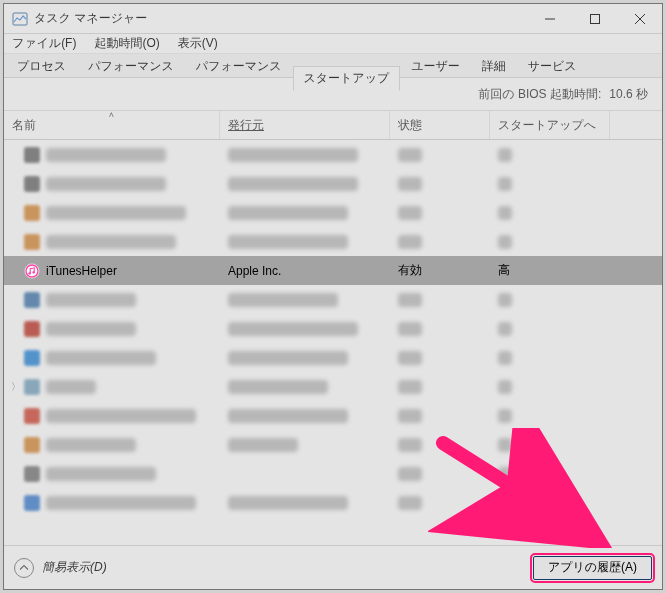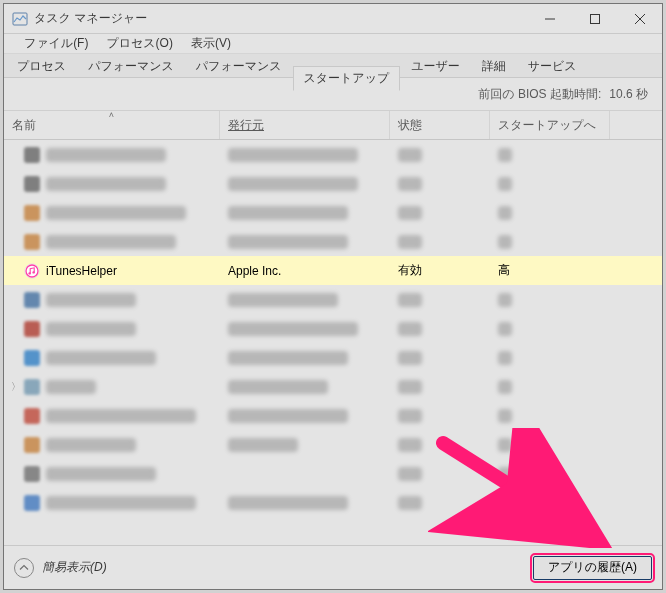--- a/index.html
+++ b/index.html
@@ -41,21 +41,21 @@
   .win-btn {
     width:45px; height:30px;
     display:flex; align-items:center; justify-content:center;
     font-size:12px; color:#000;
     background:transparent;
   }
   .win-btn svg { display:block; }
   .menubar {
     height:20px;
     display:flex; align-items:center;
-    padding:0 12px;
+    padding:0 0;
     gap:2px;
     border-bottom:1px solid #e9e9e9;
     font-size:12px;
   }
   .menu-item { padding:1px 8px; }
   .tabbar {
     height:24px;
     display:flex; align-items:flex-start;
     padding:0 2px;
     background:#f6f6f6;
@@ -124,21 +124,21 @@
     display:flex; align-items:center;
     font-size:12px;
     color:#000;
   }
   .row .c { display:flex; align-items:center; padding:0 8px; }
   .row .c.name { width:216px; gap:6px; }
   .row .c.pub  { width:170px; }
   .row .c.stat { width:100px; }
   .row .c.imp  { width:120px; }
   .selected {
-    background:#fef9c3;
+    background:#a3a3a3;
     position:relative;
     z-index:60;
   }
   .icon16 { width:16px; height:16px; flex:0 0 16px; display:flex; align-items:center; justify-content:center; }
   .blur-box {
     height:14px; border-radius:4px;
     background:#bdbdbd;
     filter:blur(2.2px);
   }
   .blur-icon {
@@ -214,21 +214,21 @@
     <div class="win-btn">
       <svg width="10" height="10" viewBox="0 0 10 10">
           <line x1="0" y1="0" x2="10" y2="10" stroke="#000" stroke-width="1"></line>
           <line x1="10" y1="0" x2="0" y2="10" stroke="#000" stroke-width="1"></line>
         </svg>
     </div>
   </div>
 
   <div class="menubar">
     <span class="menu-item">ファイル(F)</span>
-    <span class="menu-item">プロセス(O)</span>
+    <span class="menu-item">起動時間(O)</span>
     <span class="menu-item">表示(V)</span>
   </div>
 
   <div class="tabbar">
     <div class="tab">プロセス</div>
     <div class="tab">パフォーマンス</div>
     <div class="tab">パフォーマンス</div>
     <div class="tab active">スタートアップ</div>
     <div class="tab">ユーザー</div>
     <div class="tab">詳細</div>

